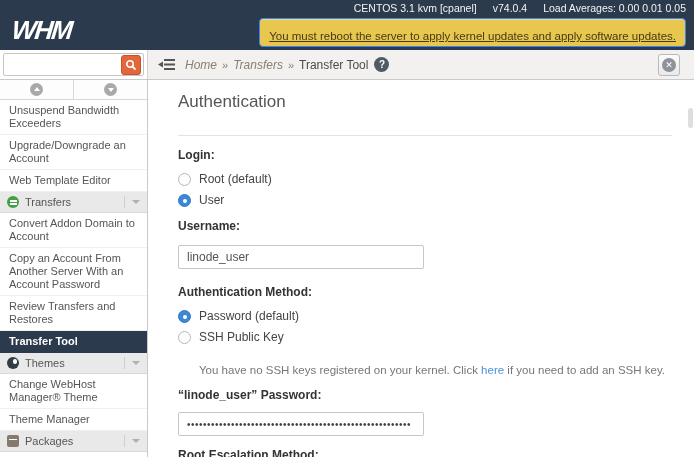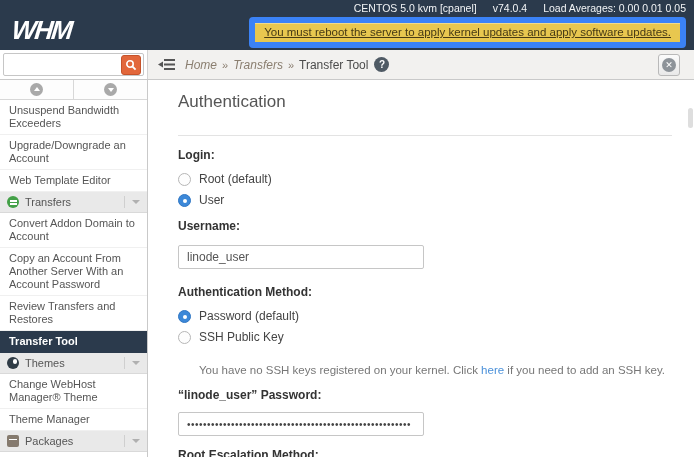--- a/index.html
+++ b/index.html
@@ -10,21 +10,21 @@
   .header { height:50px; background:#2b3a4c; color:#fff; position:relative; }
   .statusline { height:15px; display:flex; justify-content:flex-end; gap:16px;
     padding:2px 8px 0 0; font-size:10.5px; color:#f2f4f6; }
   .statusline span { white-space:nowrap; }
   .headrow { display:flex; align-items:center; height:35px; }
   .logo { font-size:26px; font-weight:bold; font-style:italic; letter-spacing:-2px;
     margin:0 26px 4px 12px; transform:skewX(-6deg); }
   .topnav { display:flex; gap:28px; font-size:12px; }
   .topnav a { color:#e8ecf0; text-decoration:none; cursor:pointer; }
   .warnbtn { margin-left:auto; margin-right:8px; background:#e8c74f;
-    border:6px solid #3b82f6; border-radius:4px; padding:3px 9px 4px;
+    border:1px solid #3b82f6; border-radius:4px; padding:11px 9px 4px;
     font-size:11.5px; color:#463a15; text-decoration:underline; cursor:pointer;
     box-shadow:inset 0 1px 0 rgba(255,255,255,.35); white-space:nowrap; }
 
   
   .toolbar { height:30px; display:flex; align-items:stretch; background:#f2f1ef;
     border-bottom:1px solid #c9c9c9; }
   .searchwrap { width:148px; background:#fff; border-right:1px solid #d4d4d4;
     position:relative; padding:3px; }
   .searchinput { width:100%; height:100%; border:1px solid #c6c6c6; border-radius:2px;
     padding:0 26px 0 6px; font-size:11px; outline:none; }
@@ -107,21 +107,21 @@
     background:#dedede; border-radius:3px; }
 
   
   svg { display:block; }
 </style>
 </head>
 <body>
 
 <div class="header">
   <div class="statusline">
-    <span>CENTOS 5.0 kvm [cpanel]</span>
+    <span>CENTOS 3.1 kvm [cpanel]</span>
     <span>v74.0.4</span>
     <span>Load Averages: 0.00 0.01 0.05</span>
   </div>
   <div class="headrow">
     <div class="logo">WHM</div>
     <button class="warnbtn">You must reboot the server to apply kernel updates and apply software updates.</button>
   </div>
 </div>
 
 <div class="toolbar">

